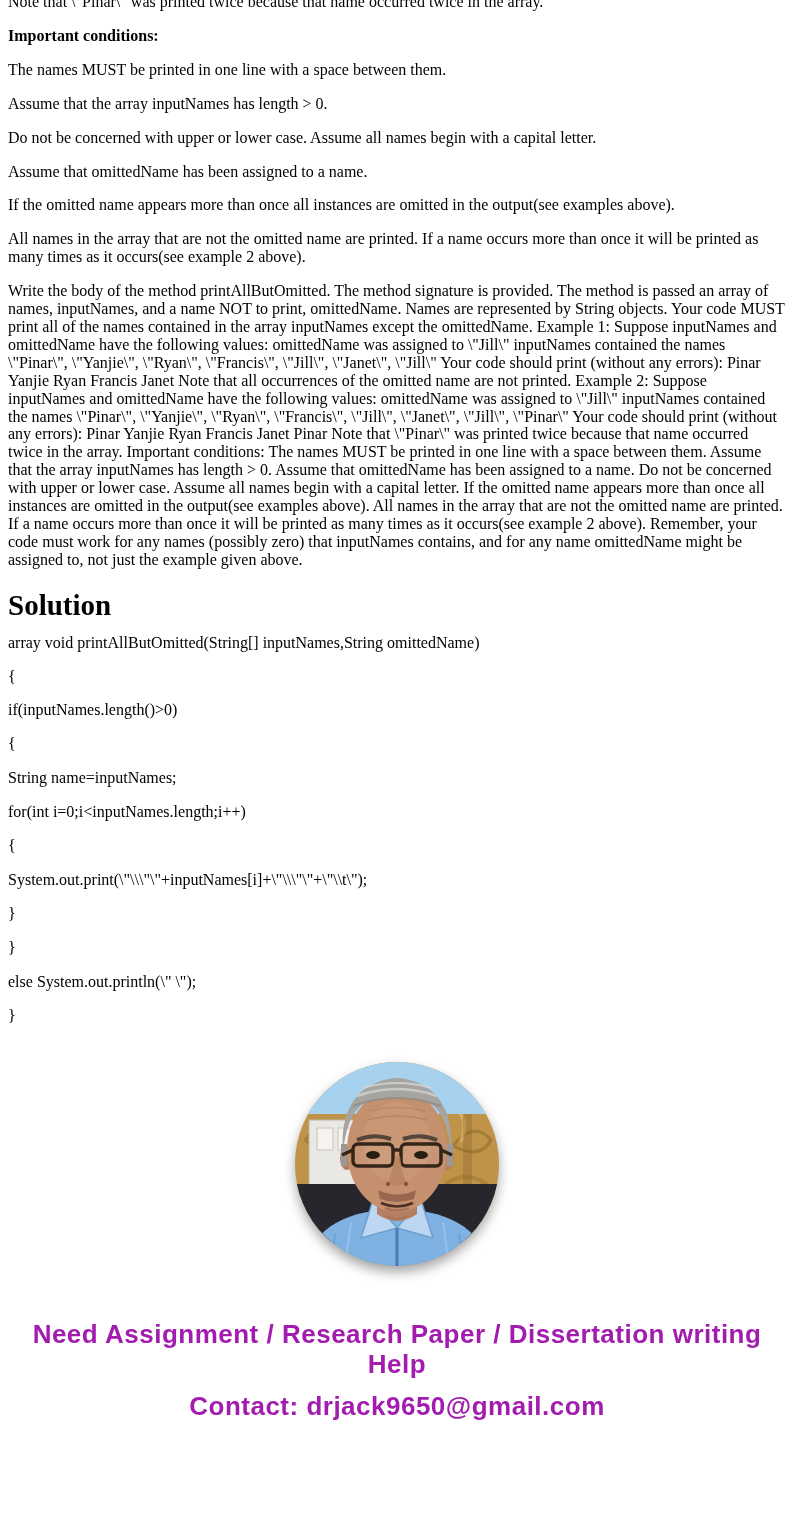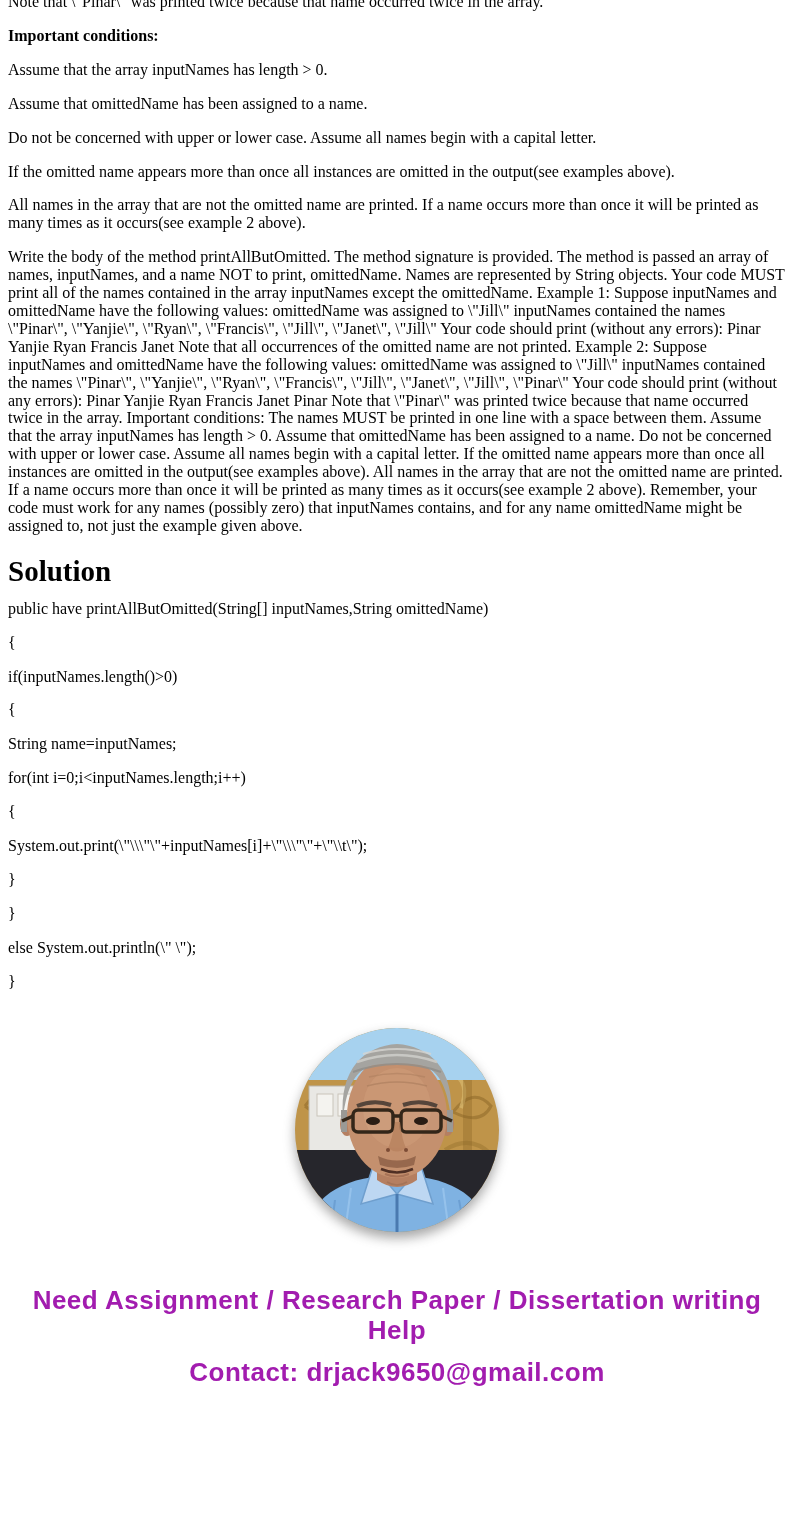--- a/index.html
+++ b/index.html
@@ -28,30 +28,31 @@
   .footer-title { width: 745px; margin: 0 auto; }
   .footer-contact { width: 745px; margin: 12px auto; }
 </style>
 </head>
 <body>
 
 <div class="page">
 
   <p class="cut-top">Note that \"Pinar\" was printed twice because that name occurred twice in the array.</p>
   <p class="bold">Important conditions:</p>
+  <p>The names MUST be printed in one line with a space between them.</p>
   <p>Assume that the array inputNames has length &gt; 0.</p>
+  <p>Do not be concerned with upper or lower case. Assume all names begin with a capital letter.</p>
   <p>Assume that omittedName has been assigned to a name.</p>
-  <p>Do not be concerned with upper or lower case. Assume all names begin with a capital letter.</p>
   <p>If the omitted name appears more than once all instances are omitted in the output(see examples above).</p>
   <p>All names in the array that are not the omitted name are printed. If a name occurs more than once it will be printed as many times as it occurs(see example 2 above).</p>
   <p>Write the body of the method printAllButOmitted. The method signature is provided. The method is passed an array of names, inputNames, and a name NOT to print, omittedName. Names are represented by String objects. Your code MUST print all of the names contained in the array inputNames except the omittedName. Example 1: Suppose inputNames and omittedName have the following values: omittedName was assigned to \"Jill\" inputNames contained the names \"Pinar\", \"Yanjie\", \"Ryan\", \"Francis\", \"Jill\", \"Janet\", \"Jill\" Your code should print (without any errors): Pinar Yanjie Ryan Francis Janet Note that all occurrences of the omitted name are not printed. Example 2: Suppose inputNames and omittedName have the following values: omittedName was assigned to \"Jill\" inputNames contained the names \"Pinar\", \"Yanjie\", \"Ryan\", \"Francis\", \"Jill\", \"Janet\", \"Jill\", \"Pinar\" Your code should print (without any errors): Pinar Yanjie Ryan Francis Janet Pinar Note that \"Pinar\" was printed twice because that name occurred twice in the array. Important conditions: The names MUST be printed in one line with a space between them. Assume that the array inputNames has length &gt; 0. Assume that omittedName has been assigned to a name. Do not be concerned with upper or lower case. Assume all names begin with a capital letter. If the omitted name appears more than once all instances are omitted in the output(see examples above). All names in the array that are not the omitted name are printed. If a name occurs more than once it will be printed as many times as it occurs(see example 2 above). Remember, your code must work for any names (possibly zero) that inputNames contains, and for any name omittedName might be assigned to, not just the example given above.</p>
 
   <h2 class="solution-heading">Solution</h2>
 
-  <p class="code">public have printAllButOmitted(String[] inputNames,String omittedName)</p>
+  <p class="code">array void printAllButOmitted(String[] inputNames,String omittedName)</p>
   <p class="code">{</p>
   <p class="code">if(inputNames.length()&gt;0)</p>
   <p class="code">{</p>
   <p class="code">String name=inputNames;</p>
   <p class="code">for(int i=0;i&lt;inputNames.length;i++)</p>
   <p class="code">{</p>
   <p class="code">System.out.print(\"\\\"\"+inputNames[i]+\"\\\"\"+\"\\t\");</p>
   <p class="code">}</p>
   <p class="code">}</p>
   <p class="code">else System.out.println(\" \");</p>

